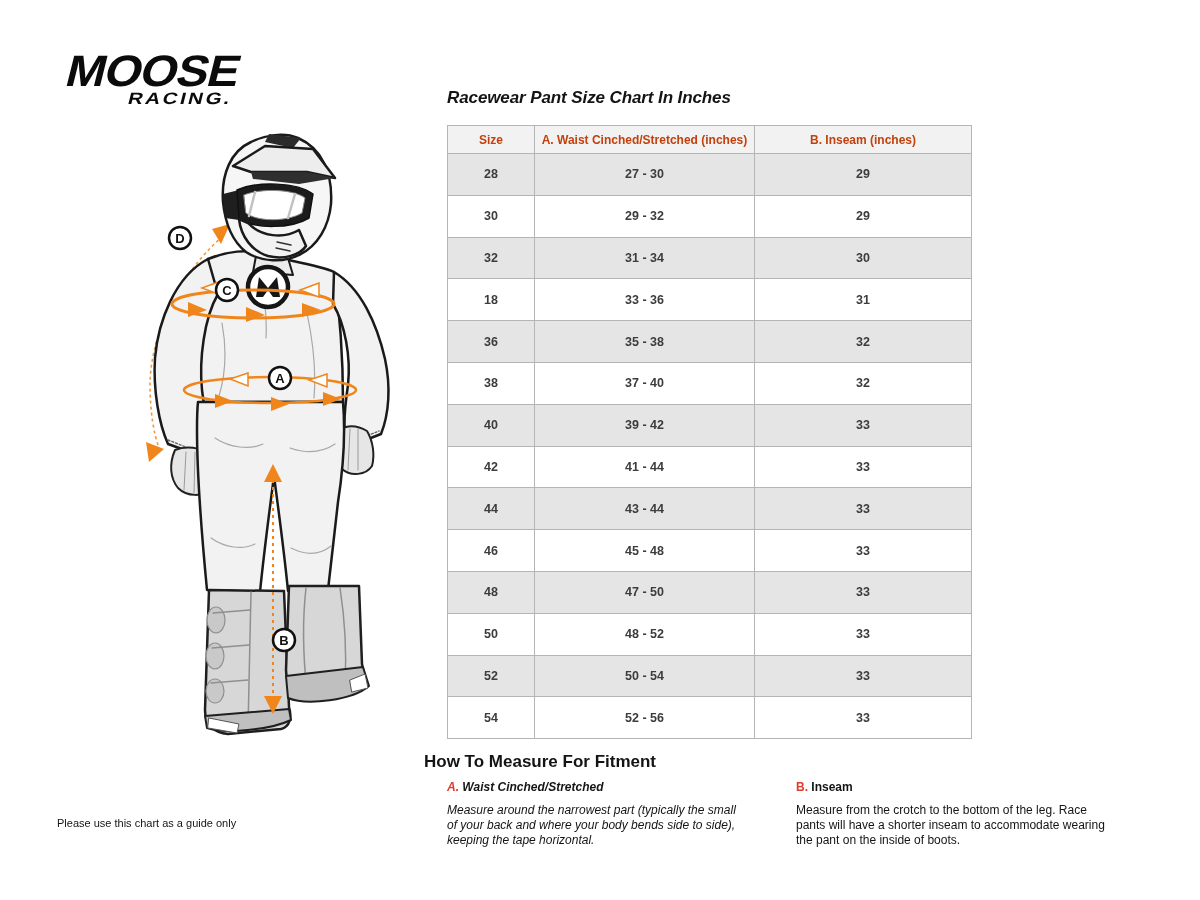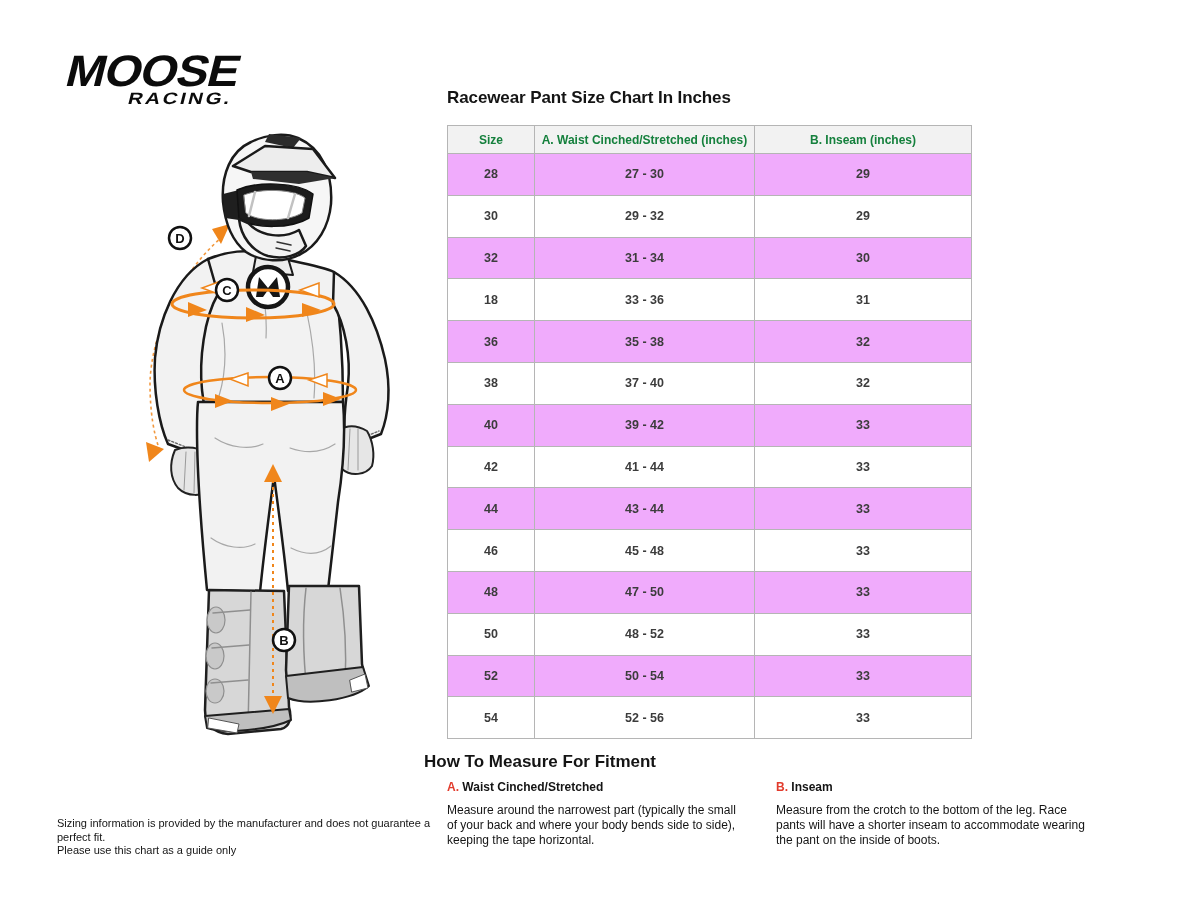--- a/index.html
+++ b/index.html
@@ -8,45 +8,45 @@
     position:relative; width:1200px; height:900px; background:#ffffff;
     font-family:"Liberation Sans", sans-serif; color:#111; overflow:hidden;
   }
   
   .logo { position:absolute; left:52px; top:44px; }
   
   .figure { position:absolute; left:55px; top:118px; }
   
   .chart-title {
     position:absolute; left:447px; top:88px;
-    font-size:17px; font-weight:bold; color:#141414; letter-spacing:-0.1px;
+    font-size:17px; font-weight:bold; color:#141414; letter-spacing:-0.1px;font-style:italic;
   }
   table.size-table {
     position:absolute; left:447px; top:125px;
     border-collapse:collapse; table-layout:fixed; width:524px;
     background:#ffffff;
   }
   table.size-table th, table.size-table td {
     border:1px solid #b5b5b5; text-align:center; vertical-align:middle;
   }
   table.size-table th {
-    height:28px; background:#f2f2f2; font-size:12px; font-weight:bold; color:#15803d;
+    height:28px; background:#f2f2f2; font-size:12px; font-weight:bold; color:#c2410c;
   }
   table.size-table td {
     height:41.8px; font-size:12.5px; font-weight:bold; color:#3c3c3c;
   }
-  table.size-table tr.alt td { background:#f0abfc; }
+  table.size-table tr.alt td { background:#e5e5e5; }
   
   .howto-title {
     position:absolute; left:424px; top:752px;
     font-size:17px; font-weight:bold; color:#141414;
   }
   .howto-item { position:absolute; top:780px; }
-  .howto-item.col-a { left:447px; width:296px; }
-  .howto-item.col-b { left:776px; width:312px; }
+  .howto-item.col-a { left:447px; width:296px;font-style:italic; }
+  .howto-item.col-b { left:796px; width:312px; }
   .howto-label { font-size:12px; font-weight:bold; color:#141414; }
   .howto-letter { color:#e23b2c; }
   .howto-text { margin-top:9px; font-size:12px; line-height:15px; color:#141414; }
   
   .disclaimer {
     position:absolute; left:57px; top:817px;
     font-size:11px; line-height:13.5px; color:#141414; width:390px;
   }
 </style>
 </head>
@@ -265,17 +265,16 @@
 
   <div class="howto-item col-b">
     <div class="howto-label">
       <span class="howto-letter">B.</span>
       <span>Inseam</span>
     </div>
     <div class="howto-text">Measure from the crotch to the bottom of the leg. Race pants will have a shorter inseam to accommodate wearing the pant on the inside of boots.</div>
   </div>
 
   <div class="disclaimer">
-    <div>Sizing information is provided by the manufacturer and does not guarantee a perfect fit.</div>
     <div>Please use this chart as a guide only</div>
   </div>
 
 </div>
 
 </body></html>

